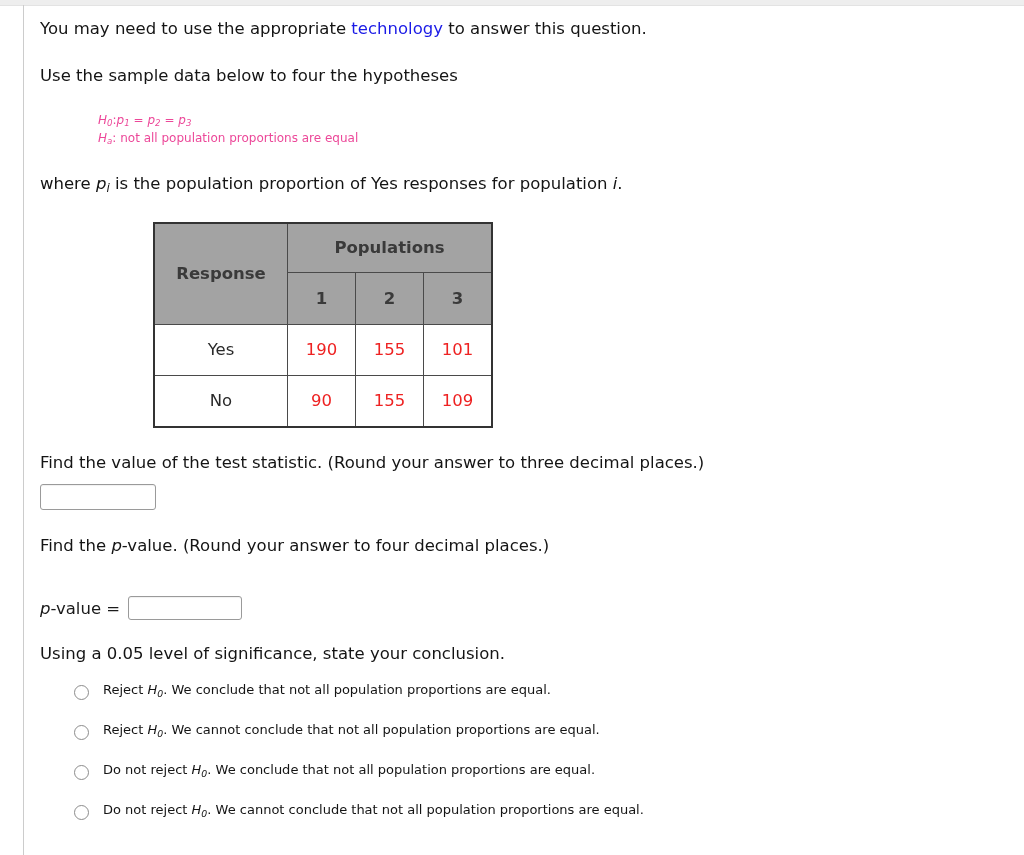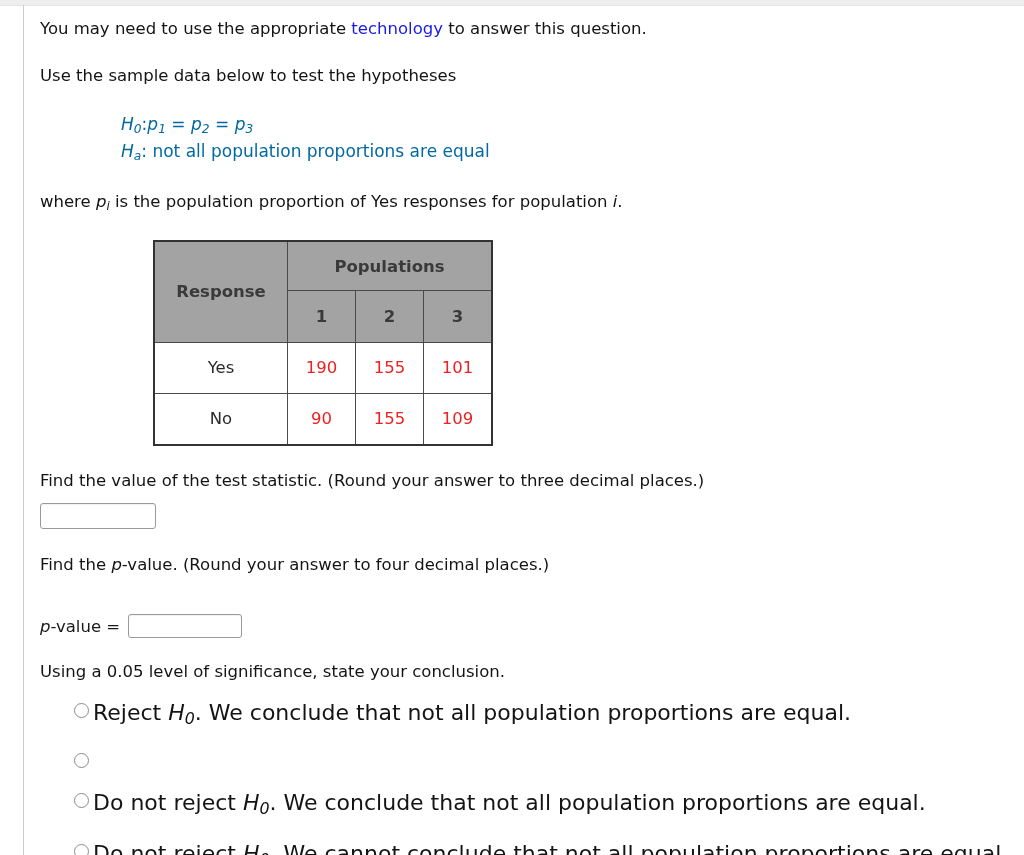--- a/index.html
+++ b/index.html
@@ -56,24 +56,24 @@
 
   a.link {
     color: #1a1ae6;
     text-decoration: none;
   }
 
   .italic { font-style: italic; }
 
   
   .hypotheses {
-    margin-left: 81px;
-    font-size: 17px;
+    margin-left: 58px;
+    font-size: 12px;
     line-height: 1.42;
-    color: #0369a1;
+    color: #ec4899;
   }
   .hypotheses .row { white-space: nowrap; }
   .hypotheses .v { font-style: italic; }
   sub {
     font-size: 0.72em;
     vertical-align: -0.28em;
     font-style: italic;
   }
   sub.up { font-style: italic; }
 
@@ -147,23 +147,23 @@
   }
 
   
   .options {
     margin-top: 17px;
     margin-left: 34px;
   }
   .option {
     display: flex;
     align-items: flex-start;
-    gap: 4px;
+    gap: 14px;
     margin-bottom: 22px;
-    font-size: 22px;
+    font-size: 13px;
     line-height: 1.2;
   }
   .radio {
     width: 13px;
     height: 13px;
     border: 1.5px solid #8c8c8c;
     border-radius: 50%;
     background: #ffffff;
     flex: 0 0 auto;
     margin-top: 3px;
@@ -178,21 +178,21 @@
   <div class="left-rule"></div>
 
   <div class="content">
 
     <div style="height:14px"></div>
 
     <p class="line"><span>You may need to use the appropriate </span><a class="link" href="#">technology</a><span> to answer this question.</span></p>
 
     <div class="gap-2"></div>
 
-    <p class="line">Use the sample data below to test the hypotheses</p>
+    <p class="line">Use the sample data below to four the hypotheses</p>
 
     <div class="gap-2"></div>
 
     <div class="hypotheses">
       <div class="row"><span class="v">H</span><sub>0</sub><span>:</span><span class="v">p</span><sub>1</sub>&nbsp;<span>=</span>&nbsp;<span class="v">p</span><sub>2</sub>&nbsp;<span>=</span>&nbsp;<span class="v">p</span><sub>3</sub></div>
       <div class="row"><span class="v">H</span><sub class="up">a</sub><span>: not all population proportions are equal</span></div>
     </div>
 
     <div class="gap-2"></div>
 
@@ -253,20 +253,21 @@
 
     <div class="options">
 
       <div class="option">
         <span class="radio"></span>
         <span class="opt-text"><span>Reject </span><span class="italic">H</span><sub>0</sub><span>. We conclude that not all population proportions are equal.</span></span>
       </div>
 
       <div class="option">
         <span class="radio"></span>
+        <span class="opt-text"><span>Reject </span><span class="italic">H</span><sub>0</sub><span>. We cannot conclude that not all population proportions are equal.</span></span>
       </div>
 
       <div class="option">
         <span class="radio"></span>
         <span class="opt-text"><span>Do not reject </span><span class="italic">H</span><sub>0</sub><span>. We conclude that not all population proportions are equal.</span></span>
       </div>
 
       <div class="option">
         <span class="radio"></span>
         <span class="opt-text"><span>Do not reject </span><span class="italic">H</span><sub>0</sub><span>. We cannot conclude that not all population proportions are equal.</span></span>

